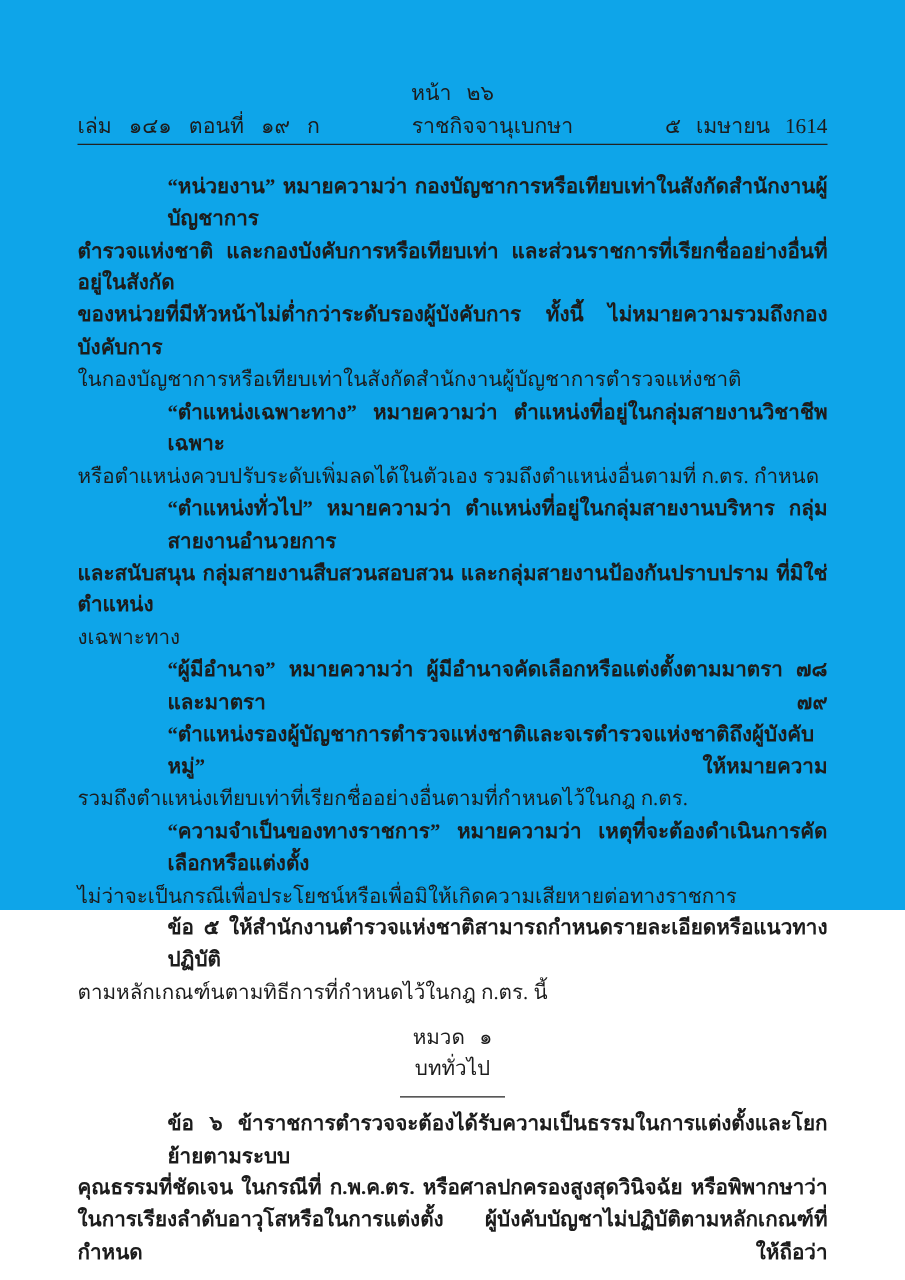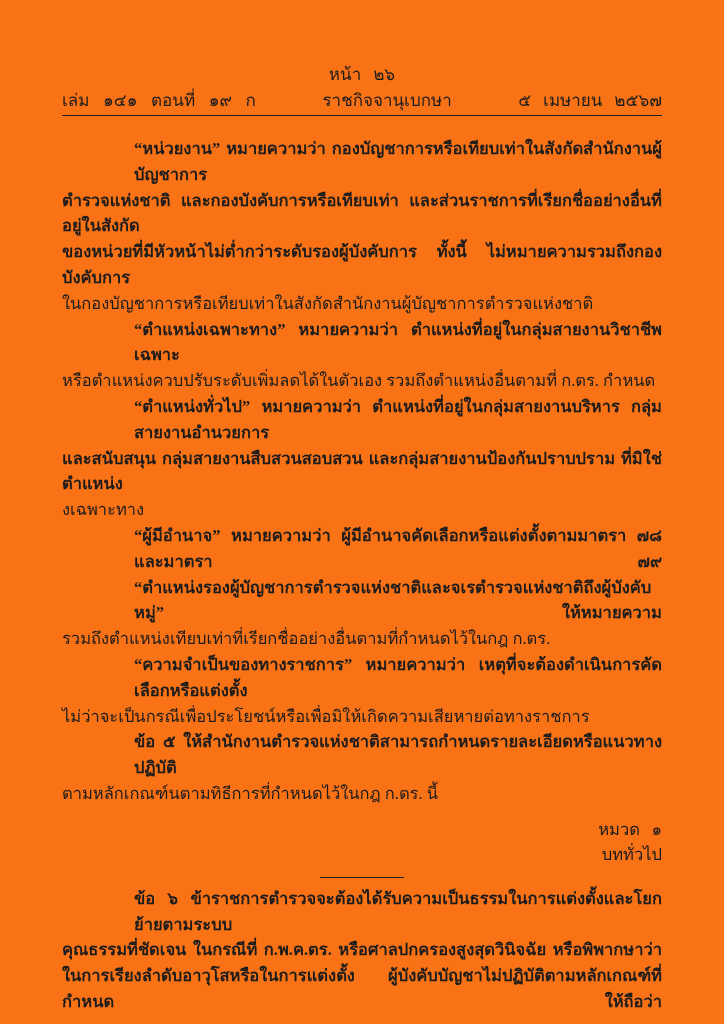--- a/index.html
+++ b/index.html
@@ -11,23 +11,23 @@
     width: 724px;
     height: 1024px;
     overflow: hidden;
     font-family: "Liberation Serif", "DejaVu Serif", serif;
     color: #1c1c1c;
     -webkit-font-smoothing: antialiased;
   }
   .page {
     box-sizing: border-box;
     width: 724px;
-    height: 1024px;
+    height: 728px;
     padding: 64px 62px 0 62px;
-    background: #f97316;
+    background: #0ea5e9;
   }
   
   .hdr-pageno {
     text-align: center;
     font-size: 17px;
     line-height: 22px;
     word-spacing: 0.45em;
   }
   .hdr-row {
     display: flex;
@@ -62,21 +62,21 @@
     text-align-last: justify;
     font-weight: bold;
   }
   .line.indent {
     padding-left: 72px;
   }
   
   .section {
     margin-top: 10px;
     margin-bottom: 6px;
-    text-align: right;
+    text-align: center;
   }
   .section .chapter {
     line-height: 25px;
     word-spacing: 0.45em;
   }
   .section .chapter-title {
     line-height: 25px;
   }
   .section-rule {
     margin: 10px auto 8px auto;
@@ -88,21 +88,21 @@
 </head>
 <body>
 
 <div class="page">
 
   <div class="hdr-pageno">หน้า ๒๖</div>
 
   <div class="hdr-row">
     <span class="hdr-left">เล่ม ๑๔๑ ตอนที่ ๑๙ ก</span>
     <span class="hdr-center">ราชกิจจานุเบกษา</span>
-    <span class="hdr-right">๕ เมษายน ๒๕๖๗</span>
+    <span class="hdr-right">๕ เมษายน 1614</span>
   </div>
 
   <hr class="hdr-rule">
 
   <div class="doc-body">
       <div>
         <div class="line indent fill">“หน่วยงาน” หมายความว่า กองบัญชาการหรือเทียบเท่าในสังกัดสำนักงานผู้บัญชาการ</div>
         <div class="line fill">ตำรวจแห่งชาติ และกองบังคับการหรือเทียบเท่า และส่วนราชการที่เรียกชื่ออย่างอื่นที่อยู่ในสังกัด</div>
         <div class="line fill">ของหน่วยที่มีหัวหน้าไม่ต่ำกว่าระดับรองผู้บังคับการ ทั้งนี้ ไม่หมายความรวมถึงกองบังคับการ</div>
         <div class="line">ในกองบัญชาการหรือเทียบเท่าในสังกัดสำนักงานผู้บัญชาการตำรวจแห่งชาติ</div>

